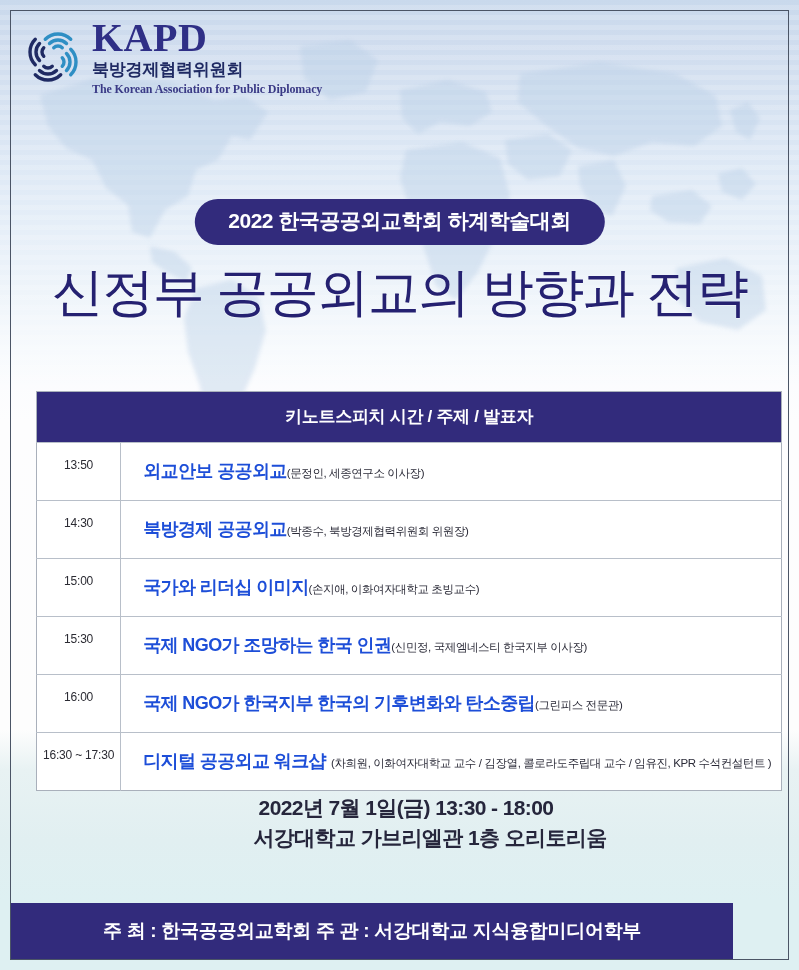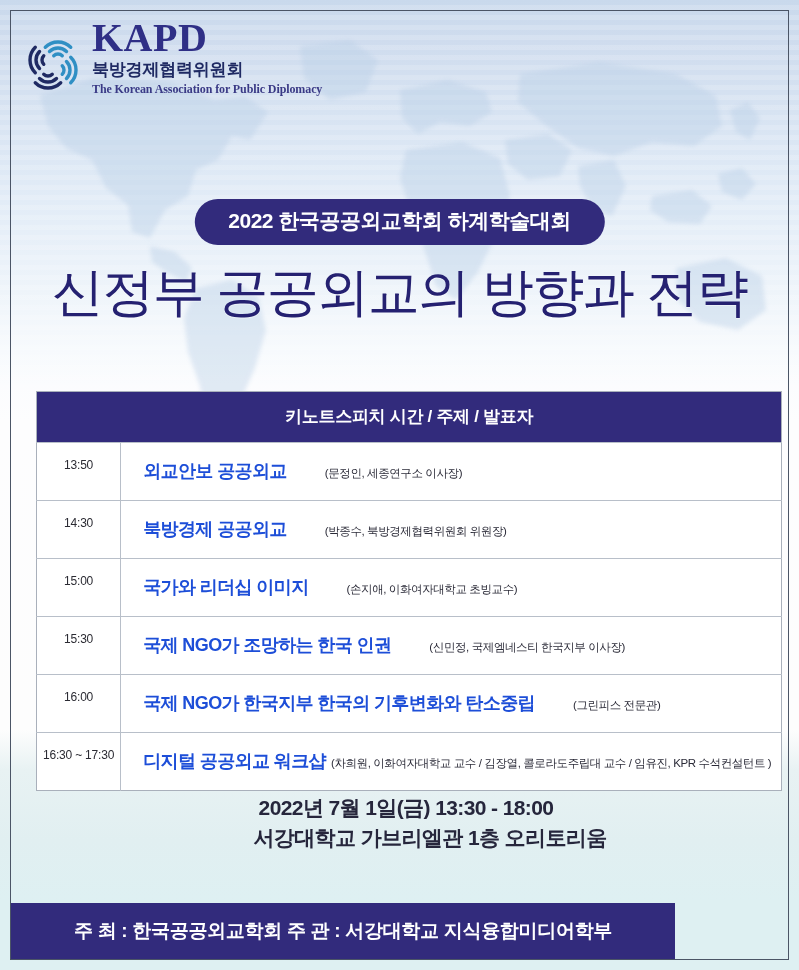--- a/index.html
+++ b/index.html
@@ -71,21 +71,21 @@
     border: 1px solid #4b5566;
     pointer-events: none;
     z-index: 5;
   }
 
   
   #logo-block {
     position: absolute;
     left: 22px; top: 16px;
     display: flex;
-    align-items: flex-end;
+    align-items: center;
     z-index: 3;
   }
 
   #logo-mark {
     width: 62px; height: 62px;
     margin-right: 8px;
     margin-top: 2px;
     flex: 0 0 auto;
   }
   #logo-mark svg { display: block; }
@@ -204,21 +204,20 @@
     font-size: 18px;
     font-weight: bold;
     color: #1d4ed8;
     letter-spacing: -0.6px;
   }
 
   .topic-speaker {
     font-size: 11.5px;
     color: #2b2b38;
     letter-spacing: -0.4px;
-    margin-left: 38px;
   }
 
   .topic-speaker.spaced { margin-left: 5px; }
 
   
   #event-info {
     position: absolute;
     left: 13px; right: 0;
     top: 793px;
     text-align: center;
@@ -240,21 +239,21 @@
     letter-spacing: -0.6px;
     line-height: 1.45;
     padding-left: 48px;
   }
 
   
   #bottom-bar {
     position: absolute;
     left: 11px;
     bottom: 11px;
-    width: 664px;
+    width: 722px;
     height: 56px;
     background: #322b7c;
     display: flex;
     align-items: center;
     justify-content: center;
     z-index: 4;
   }
 
   #bottom-bar-text {
     color: #ffffff;

